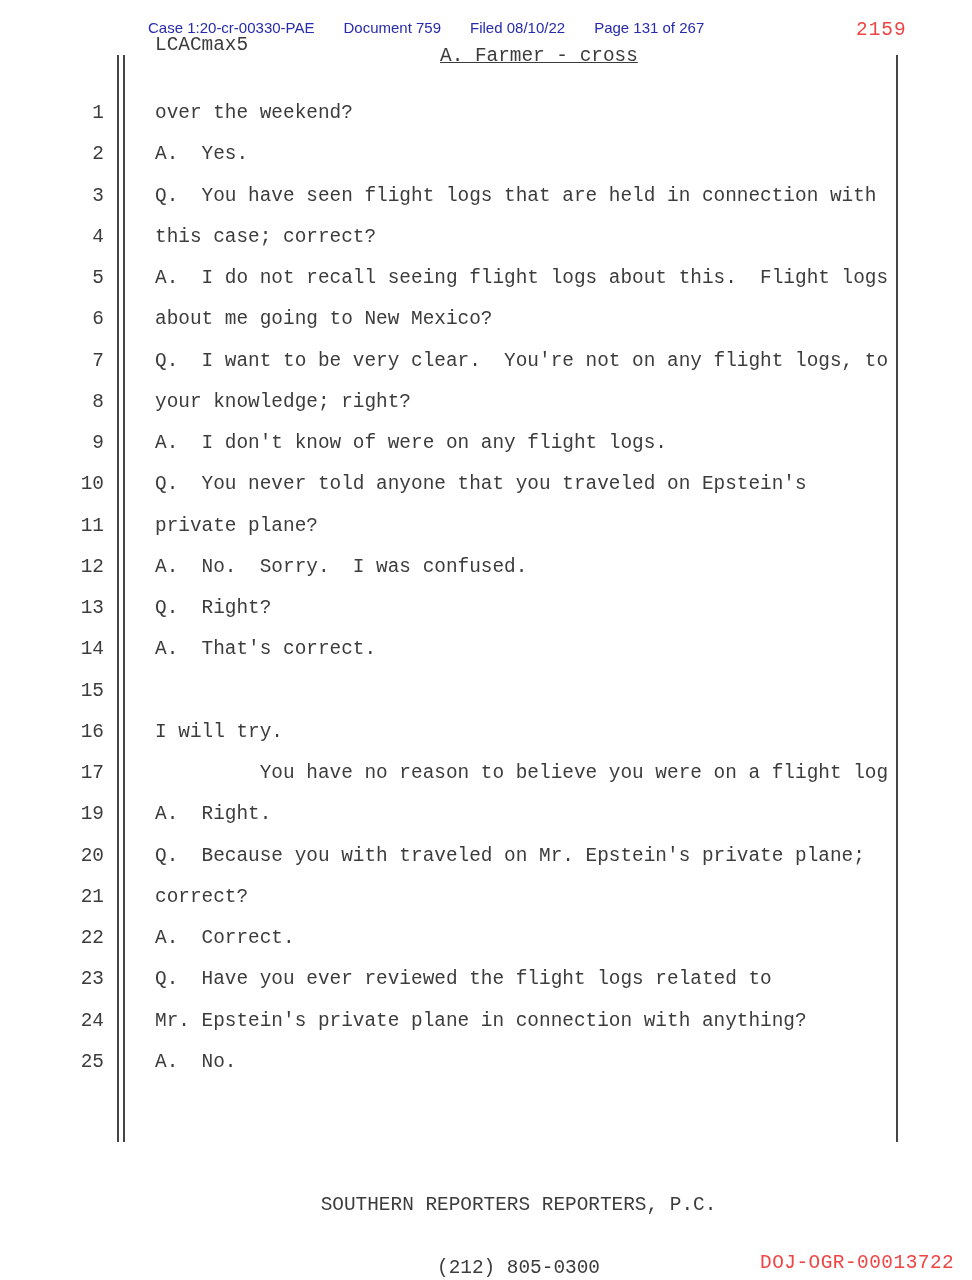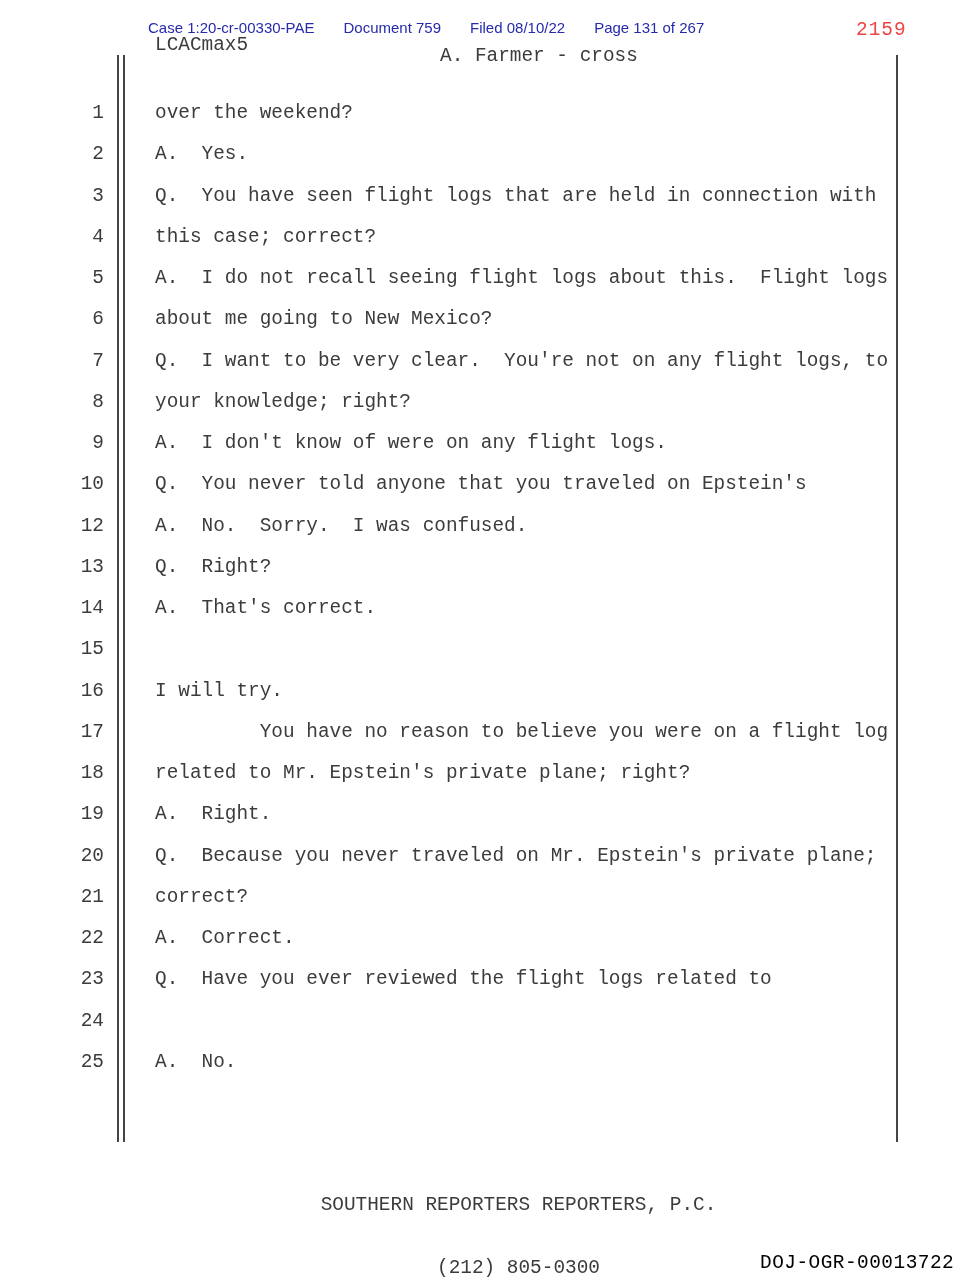--- a/index.html
+++ b/index.html
@@ -19,41 +19,41 @@
     font-size:15px;line-height:22px;
     color:#262aad;
     white-space:pre;
     justify-content:center;
   }
   .stamp-pagenum{
     position:absolute;top:19px;left:856px;
     font-size:19.4px;color:#ef4444;letter-spacing:1px;
   }
   .subheader-left{position:absolute;top:34px;left:155px;font-size:19.4px;white-space:pre;}
-  .subheader-center{position:absolute;top:45px;left:440px;font-size:19.4px;white-space:pre;}
+  .subheader-center{position:absolute;top:45px;left:440px;font-size:19.4px;white-space:pre;text-decoration:underline;}
   
   .rule{position:absolute;top:55px;height:1087px;width:2px;background:#454545;}
   .rule-l1{left:117px;}
   .rule-l2{left:123px;}
   .rule-r{left:896px;}
   
   .transcript{position:absolute;top:93px;left:0;width:900px;}
   .t-row{
     display:flex;
     height:41.25px;line-height:41.25px;
     font-size:19.4px;white-space:pre;
   }
   .t-num{width:104px;text-align:right;flex:none;}
   .t-text{padding-left:51px;}
   
   .footer{
     position:absolute;top:1153px;left:155px;width:727px;
     text-align:center;font-size:19.4px;line-height:21px;white-space:pre;
   }
-  .bates{position:absolute;top:1252px;left:760px;font-size:19.4px;letter-spacing:0.5px;color:#000000;}
+  .bates{position:absolute;top:1252px;left:760px;font-size:19.4px;letter-spacing:0.5px;color:#ef4444;}
 </style>
 </head>
 <body>
 
 <div class="page" style="color: rgb(60, 60, 60);">
 
   <div class="stamp" style="color: rgb(38, 42, 173);">
     <span>Case 1:20-cr-00330-PAE</span>
     <span>Document 759</span>
     <span>Filed 08/10/22</span>
@@ -112,20 +112,24 @@
     <div class="t-row">
       <span class="t-num">9</span>
       <span class="t-text">A.  I don't know of were on any flight logs.</span>
     </div>
 
     <div class="t-row">
       <span class="t-num">10</span>
       <span class="t-text">Q.  You never told anyone that you traveled on Epstein's</span>
     </div>
 
+    <div class="t-row">
+      <span class="t-num">11</span>
+      <span class="t-text">private plane?</span>
+    </div>
 
     <div class="t-row">
       <span class="t-num">12</span>
       <span class="t-text">A.  No.  Sorry.  I was confused.</span>
     </div>
 
     <div class="t-row">
       <span class="t-num">13</span>
       <span class="t-text">Q.  Right?</span>
     </div>
@@ -142,52 +146,49 @@
     <div class="t-row">
       <span class="t-num">16</span>
       <span class="t-text">I will try.</span>
     </div>
 
     <div class="t-row">
       <span class="t-num">17</span>
       <span class="t-text">         You have no reason to believe you were on a flight log</span>
     </div>
 
-    <div class="t-row">
-      <span class="t-num">18</span>
-      <span class="t-text">related to Mr. Epstein's private plane; right?</span>
-    </div>
 
     <div class="t-row">
       <span class="t-num">19</span>
       <span class="t-text">A.  Right.</span>
     </div>
 
     <div class="t-row">
       <span class="t-num">20</span>
-      <span class="t-text">Q.  Because you never traveled on Mr. Epstein's private plane;</span>
+      <span class="t-text">Q.  Because you with traveled on Mr. Epstein's private plane;</span>
     </div>
 
     <div class="t-row">
       <span class="t-num">21</span>
       <span class="t-text">correct?</span>
     </div>
 
     <div class="t-row">
       <span class="t-num">22</span>
       <span class="t-text">A.  Correct.</span>
     </div>
 
     <div class="t-row">
       <span class="t-num">23</span>
       <span class="t-text">Q.  Have you ever reviewed the flight logs related to</span>
     </div>
 
     <div class="t-row">
       <span class="t-num">24</span>
+      <span class="t-text">Mr. Epstein's private plane in connection with anything?</span>
     </div>
 
     <div class="t-row">
       <span class="t-num">25</span>
       <span class="t-text">A.  No.</span>
     </div>
   </div>
 
   <div class="footer">
     <div>SOUTHERN REPORTERS REPORTERS, P.C.</div>

